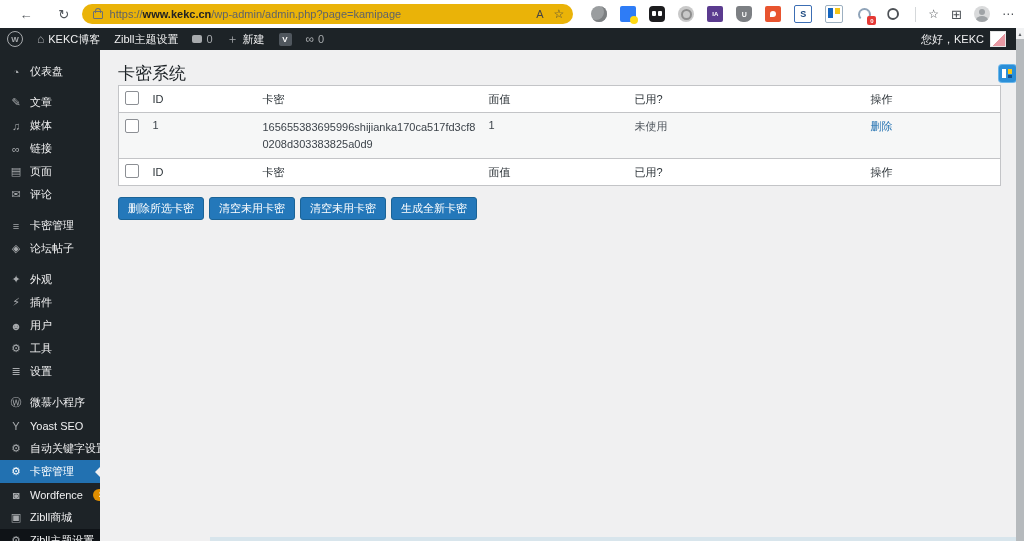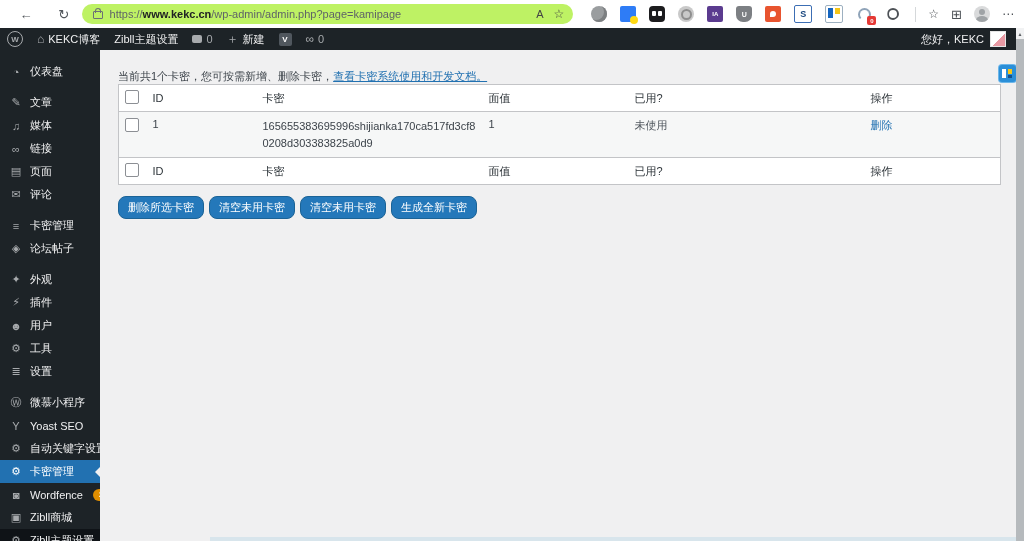--- a/index.html
+++ b/index.html
@@ -3,21 +3,21 @@
 <meta charset="utf-8">
 <style>
   html,body{margin:0;padding:0;}
   body{width:1024px;height:541px;position:relative;overflow:hidden;
        font-family:"Liberation Sans","DejaVu Sans",sans-serif;background:#f0f0f1;}
 
   
   .browser{position:absolute;left:0;top:0;width:1024px;height:28px;background:#fff;
            display:flex;align-items:center;}
   .nav-btn{width:24px;text-align:center;font-size:13px;color:#52575c;cursor:pointer;}
-  .addr{margin-left:6px;width:478px;height:20px;background:#bef264;border-radius:10px;
+  .addr{margin-left:6px;width:478px;height:20px;background:#eab308;border-radius:10px;
         display:flex;align-items:center;padding:0 9px;font-size:11px;color:#5f6368;}
   .lock{width:8px;height:6px;border:1px solid #6b7075;border-radius:1px;position:relative;margin:2px 7px 0 2px;}
   .lock::before{content:"";position:absolute;left:1px;top:-4px;width:4px;height:4px;
         border:1px solid #6b7075;border-bottom:none;border-radius:3px 3px 0 0;}
   .addr .dom{color:#202124;font-weight:bold;}
   .addr-right{margin-left:auto;display:flex;align-items:center;gap:10px;color:#444;font-size:11px;}
   .ext-row{display:flex;align-items:center;gap:13px;margin-left:18px;}
   .ext{width:16px;height:16px;border-radius:3px;position:relative;display:flex;
        align-items:center;justify-content:center;font-size:7px;font-weight:bold;cursor:pointer;}
   .e1{border-radius:50%;background:#9a9d9f;box-shadow:inset -3px -2px 0 #7c7f81;}
@@ -88,21 +88,21 @@
   table.kami td{padding:6px;vertical-align:top;}
   table.kami thead tr{border-bottom:1px solid #c3c4c7;}
   table.kami tfoot tr{border-top:1px solid #c3c4c7;}
   tbody tr.data-row{background:#f6f7f7;}
   .cb{width:12px;height:12px;border:1px solid #8c8f94;border-radius:2px;background:#fff;display:inline-block;cursor:pointer;}
   td.key-cell{word-break:break-all;max-width:215px;line-height:1.5;}
   td.used-cell{color:#50575e;}
   a.del-link{color:#2271b1;text-decoration:none;cursor:pointer;}
   .btn-row{margin-top:11px;display:flex;gap:5px;}
   .btn-row button{background:#2478ba;border:1px solid #1b6396;color:#fff;font-size:11px;
-        padding:3px 9px;border-radius:8px;cursor:pointer;font-family:inherit;white-space:nowrap;}
+        padding:3px 9px;border-radius:3px;cursor:pointer;font-family:inherit;white-space:nowrap;}
 
   
   .float-ext{position:absolute;left:999px;top:65px;width:17px;height:17px;background:#2b8fd8;
         border-radius:3px;box-shadow:0 0 0 1px #6cb6e9;z-index:30;cursor:pointer;}
   .float-ext .w{position:absolute;left:3px;top:4px;width:4px;height:9px;background:#fff;}
   .float-ext .y{position:absolute;left:9px;top:4px;width:4px;height:5px;background:#f5c518;}
   .float-ext .b{position:absolute;left:9px;top:10px;width:4px;height:3px;background:#15508a;}
   .scrollbar{position:absolute;right:0;top:28px;width:8px;bottom:0;background:#dadcde;z-index:40;}
   .scroll-up{height:11px;background:#f1f2f3;display:flex;align-items:center;justify-content:center;
         font-size:5px;color:#5a5e62;cursor:pointer;}
@@ -275,23 +275,21 @@
         <span class="lbl">Zibll商城</span>
       </div>
     <div class="mi flyout">
         <span class="ico">⚙</span>
         <span class="lbl">Zibll主题设置</span>
       </div>
   </div>
 </div>
 
 <div class="content">
-  <div class="desc">
-    <span>当前共1个卡密，您可按需新增、删除卡密，</span><a>查看卡密系统使用和开发文档。</a>
-  </div>
+  <h1 class="page-title">卡密系统</h1>
 
   <table class="kami">
     <colgroup>
         <col style="width:28px">
         <col style="width:110px">
         <col style="width:226px">
         <col style="width:146px">
         <col style="width:236px">
         <col>
       </colgroup>

